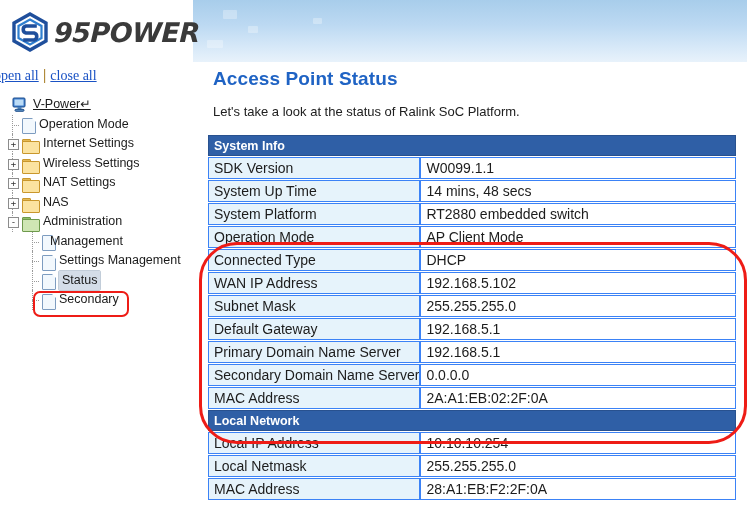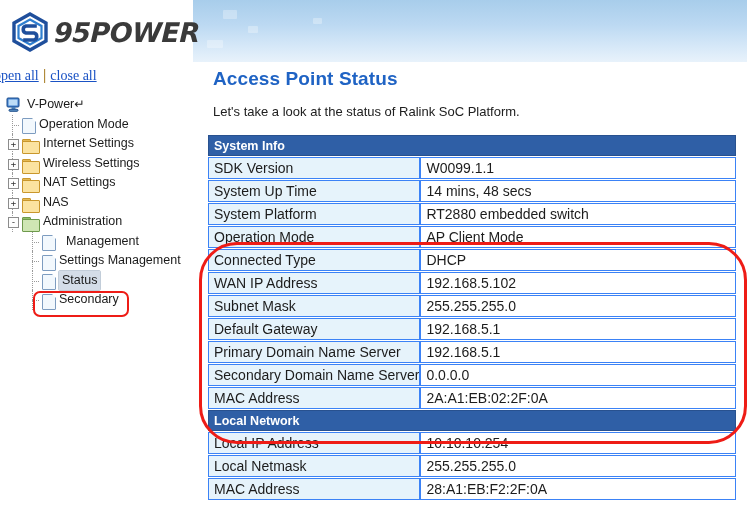--- a/index.html
+++ b/index.html
@@ -105,21 +105,21 @@
       <path d="M25,14 L16,14 A3.6,3.6 0 0,0 16,21 L24,21 A3.6,3.6 0 0,1 24,28 L15,28" fill="none" stroke="#1f4f9c" stroke-width="3.6" stroke-linecap="square"></path>
     </svg>
     <div class="logo-text">95POWER</div>
   </div>
 
   <div class="link-row">
     <a href="#">open all</a><span class="link-sep">|</span><a href="#">close all</a>
   </div>
 
   <div class="tree" id="tree">
-      <div class="tnode" style="padding-left:6px;"><span class="ico ico-pc"><svg viewBox="0 0 15 15" width="15" height="15">
+      <div class="tnode" style="padding-left:12px;text-decoration:underline;"><span class="ico ico-pc"><svg viewBox="0 0 15 15" width="15" height="15">
             <rect x="1" y="1" width="12" height="9" rx="1" fill="#3f7fd0" stroke="#1f4f8c"></rect>
             <rect x="2.5" y="2.5" width="9" height="6" fill="#bcdcf6"></rect>
             <rect x="5.5" y="10" width="4" height="2.6" fill="#4a80b8"></rect>
             <rect x="3" y="12.3" width="9" height="2" rx="1" fill="#5a8fc4" stroke="#1f4f8c"></rect>
           </svg></span><span class="lbl" style="margin-left:6px;">V-Power↵</span></div>
       <div class="tnode">
         <span class="guide" style="left:12px;top:0;height:19.5px;"></span>
         <span class="guide-h" style="left:12px;top:10px;width:7px;"></span>
         <span style="position:absolute;left:22px;top:2px;"><span class="ico ico-doc"></span></span>
         <span class="lbl" style="position:absolute;left:39px;top:0;">Operation Mode</span>
@@ -151,21 +151,21 @@
       <div class="tnode">
         <span class="guide" style="left:12px;top:0;height:19.5px;"></span>
         <span class="tog" style="left:8px;">-</span>
         <span style="position:absolute;left:22px;top:2px;"><span class="ico ico-fold"><span class="tab" style="background:#8fbf6a;border:1px solid #6e9a4c;"></span><span class="body" style="background:#cfe6b4;border:1px solid #6e9a4c;"></span></span></span>
         <span class="lbl" style="position:absolute;left:43px;top:0;">Administration</span>
       </div>
       <div class="tnode">
         <span class="guide" style="left:32px;top:0;height:19.5px;"></span>
         <span class="guide-h" style="left:32px;top:10px;width:7px;"></span>
         <span style="position:absolute;left:42px;top:2px;"><span class="ico ico-doc"></span></span>
-        <span class="lbl" style="position:absolute;left:66px;top:0;">Management</span>
+        <span class="lbl" style="position:absolute;left:50px;top:0;">Management</span>
       </div>
       <div class="tnode">
         <span class="guide" style="left:32px;top:0;height:19.5px;"></span>
         <span class="guide-h" style="left:32px;top:10px;width:7px;"></span>
         <span style="position:absolute;left:42px;top:2px;"><span class="ico ico-doc"></span></span>
         <span class="lbl" style="position:absolute;left:59px;top:0;">Settings Management</span>
       </div>
       <div class="tnode">
         <span class="guide" style="left:32px;top:0;height:19.5px;"></span>
         <span class="guide-h" style="left:32px;top:10px;width:7px;"></span>

